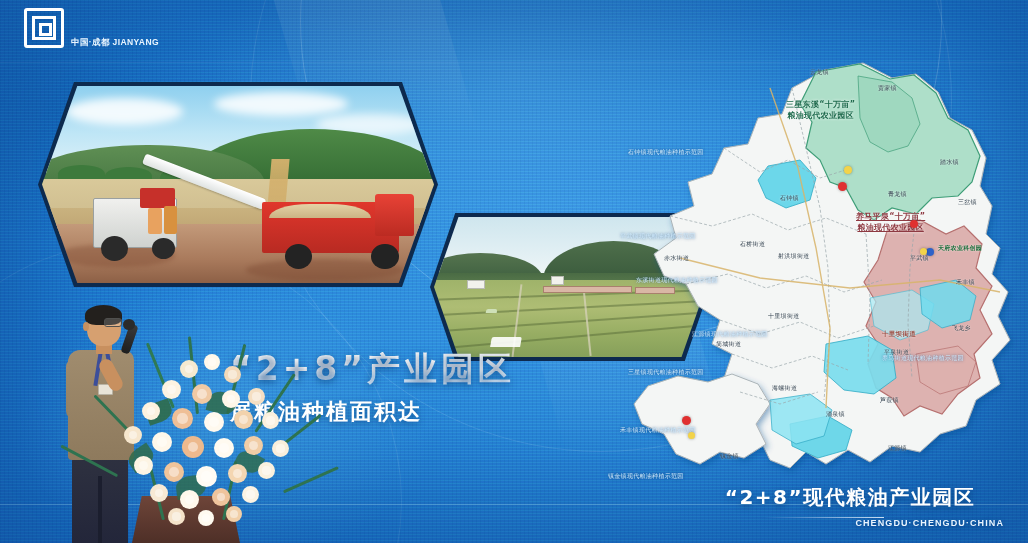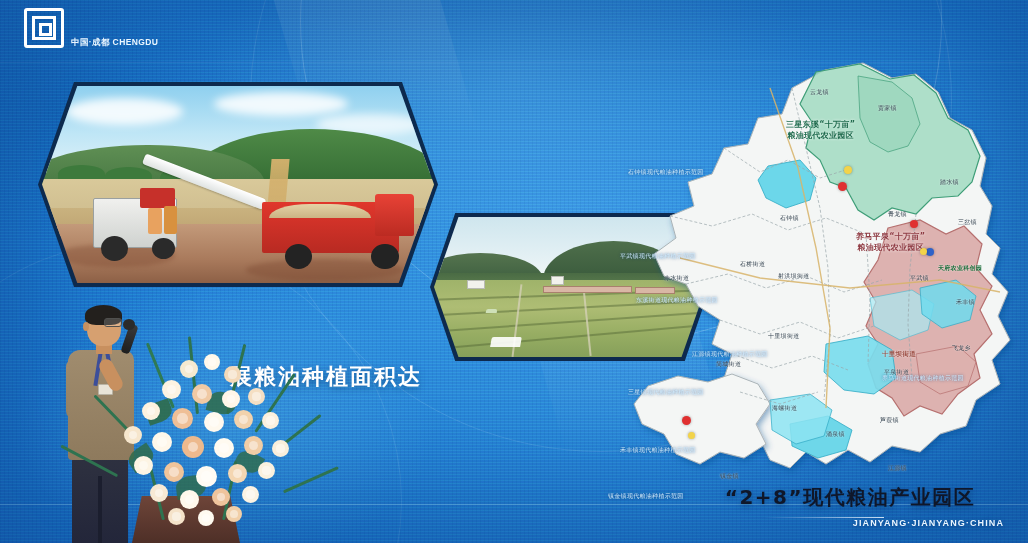--- a/index.html
+++ b/index.html
@@ -148,27 +148,26 @@
     transform:skewX(-10deg);}
   .p2-road{position:absolute;background:rgba(215,210,185,.75);}
 
   
   #map-wrap{position:absolute;left:620px;top:48px;width:408px;height:450px;}
   .map-svg{position:absolute;inset:0;width:100%;height:100%;}
   .map-lbl{
     position:absolute;color:#33424f;font-size:6px;white-space:nowrap;
     font-family:"DejaVu Sans",sans-serif;letter-spacing:.3px;
     text-shadow:0 0 2px rgba(255,255,255,.8);
-    margin-top:20px;
   }
   .map-lbl.on-sea{color:#cfe9fb;text-shadow:0 0 3px rgba(10,60,120,.8);}
   .map-lbl.park-green{color:#1d6a4c;font-size:8px;font-weight:700;
     text-shadow:0 0 3px rgba(255,255,255,.9);}
   .map-lbl.park-pink{color:#8e3a42;font-size:8px;font-weight:700;
-    text-shadow:0 0 3px rgba(255,255,255,.9);}
+    text-shadow:0 0 3px rgba(255,255,255,.9);text-decoration:underline;}
   .map-lbl.park-small{color:#9a4a3f;font-size:6.5px;font-weight:700;}
   .map-dot{position:absolute;border-radius:50%;box-shadow:0 0 3px rgba(0,0,0,.35);}
 
   
   #headline{
     position:absolute;left:230px;top:352px;width:430px;
     font-family:"DejaVu Sans",sans-serif;
   }
   .headline-main{
     font-size:33px;font-weight:700;letter-spacing:4px;line-height:1.05;
@@ -183,21 +182,21 @@
     margin-top:10px;
     font-size:22px;font-weight:700;letter-spacing:2px;color:#ffffff;
     text-shadow:0 2px 6px rgba(4,48,100,.5);white-space:nowrap;
   }
 
   #map-title{
     position:absolute;left:690px;top:484px;width:320px;text-align:center;
     font-family:"DejaVu Sans",sans-serif;
   }
   .map-title-cn{
-    font-size:20px;font-weight:700;letter-spacing:1.5px;color:#0f172a;
+    font-size:20px;font-weight:700;letter-spacing:1.5px;color:#ffffff;
     text-shadow:0 2px 6px rgba(4,48,100,.55);white-space:nowrap;
   }
   .map-title-en{
     margin-top:7px;font-size:9px;font-weight:700;letter-spacing:1.1px;color:#eaf5ff;
     text-align:right;padding-right:6px;
     font-family:"Liberation Sans",sans-serif;
     text-shadow:0 1px 4px rgba(4,48,100,.6);
   }
   .map-title-rule{
     position:absolute;right:126px;top:33px;width:120px;height:1px;
@@ -268,21 +267,21 @@
   <div class="arc" style="left:-120px;top:240px;width:520px;height:520px;opacity:.45;"></div>
   <div class="bg-scan"></div>
   <div class="bg-vgrid"></div>
   <div class="bg-panelseam" style="top:504px;"></div>
   <div class="bg-panelseam" style="top:62px;opacity:.25;"></div>
   <div class="bg-vignette"></div>
 
   <div class="logo">
     <div class="logo-seal"></div>
     <div class="logo-txt">
-      <div class="logo-sub">中国·成都 CHENGDU</div>
+      <div class="logo-sub">中国·成都 JIANYANG</div>
     </div>
   </div>
 
   <div class="photo" id="photo-1">
     <div class="photo-inner">
       <div class="p1-sky"></div>
       <div class="p1-cloud" style="left:6%;top:6%;width:30%;height:14%;"></div>
       <div class="p1-cloud" style="left:44%;top:3%;width:34%;height:12%;"></div>
       <div class="p1-cloud" style="left:70%;top:14%;width:28%;height:11%;opacity:.8;"></div>
       <div class="p1-hill"></div>
@@ -437,20 +436,21 @@
     <div class="map-dot" style="left:218px;top:134px;width:9px;height:9px;background:#e03030;"></div>
     <div class="map-dot" style="left:224px;top:118px;width:8px;height:8px;background:#f2d34a;"></div>
     <div class="map-dot" style="left:290px;top:172px;width:8px;height:8px;background:#e03030;"></div>
     <div class="map-dot" style="left:306px;top:200px;width:8px;height:8px;background:#2f62c8;"></div>
     <div class="map-dot" style="left:300px;top:200px;width:7px;height:7px;background:#f2d34a;"></div>
     <div class="map-dot" style="left:62px;top:368px;width:9px;height:9px;background:#e03030;"></div>
     <div class="map-dot" style="left:68px;top:384px;width:7px;height:7px;background:#f2d34a;"></div>
   </div>
 
   <div id="headline">
+    <div class="headline-main">“2+8”产业园区</div>
     <div class="headline-sub">展粮油种植面积达</div>
   </div>
 
   <div id="speaker">
     <div class="sp-legs"></div>
     <div class="sp-legsplit"></div>
     <div class="sp-arm"></div>
     <div class="sp-body"></div>
     <div class="sp-lanyard"></div>
     <div class="sp-lanyard2"></div>
@@ -513,16 +513,16 @@
       <div class="fl" style="left:166px;top:150px;width:17px;height:17px;background:#fcf3e3;"></div>
       <div class="fl" style="left:92px;top:172px;width:17px;height:17px;background:#f5e3c9;"></div>
       <div class="fl" style="left:122px;top:174px;width:16px;height:16px;background:#fffaf0;"></div>
       <div class="fl" style="left:150px;top:170px;width:16px;height:16px;background:#f1cfa8;"></div>
     </div>
   </div>
 
   <div id="map-title">
     <div class="map-title-cn">“2+8”现代粮油产业园区</div>
     <div class="map-title-rule"></div>
-    <div class="map-title-en">JIANYANG·JIANYANG·CHINA</div>
+    <div class="map-title-en">CHENGDU·CHENGDU·CHINA</div>
   </div>
 
 </div>
 
 </body></html>

